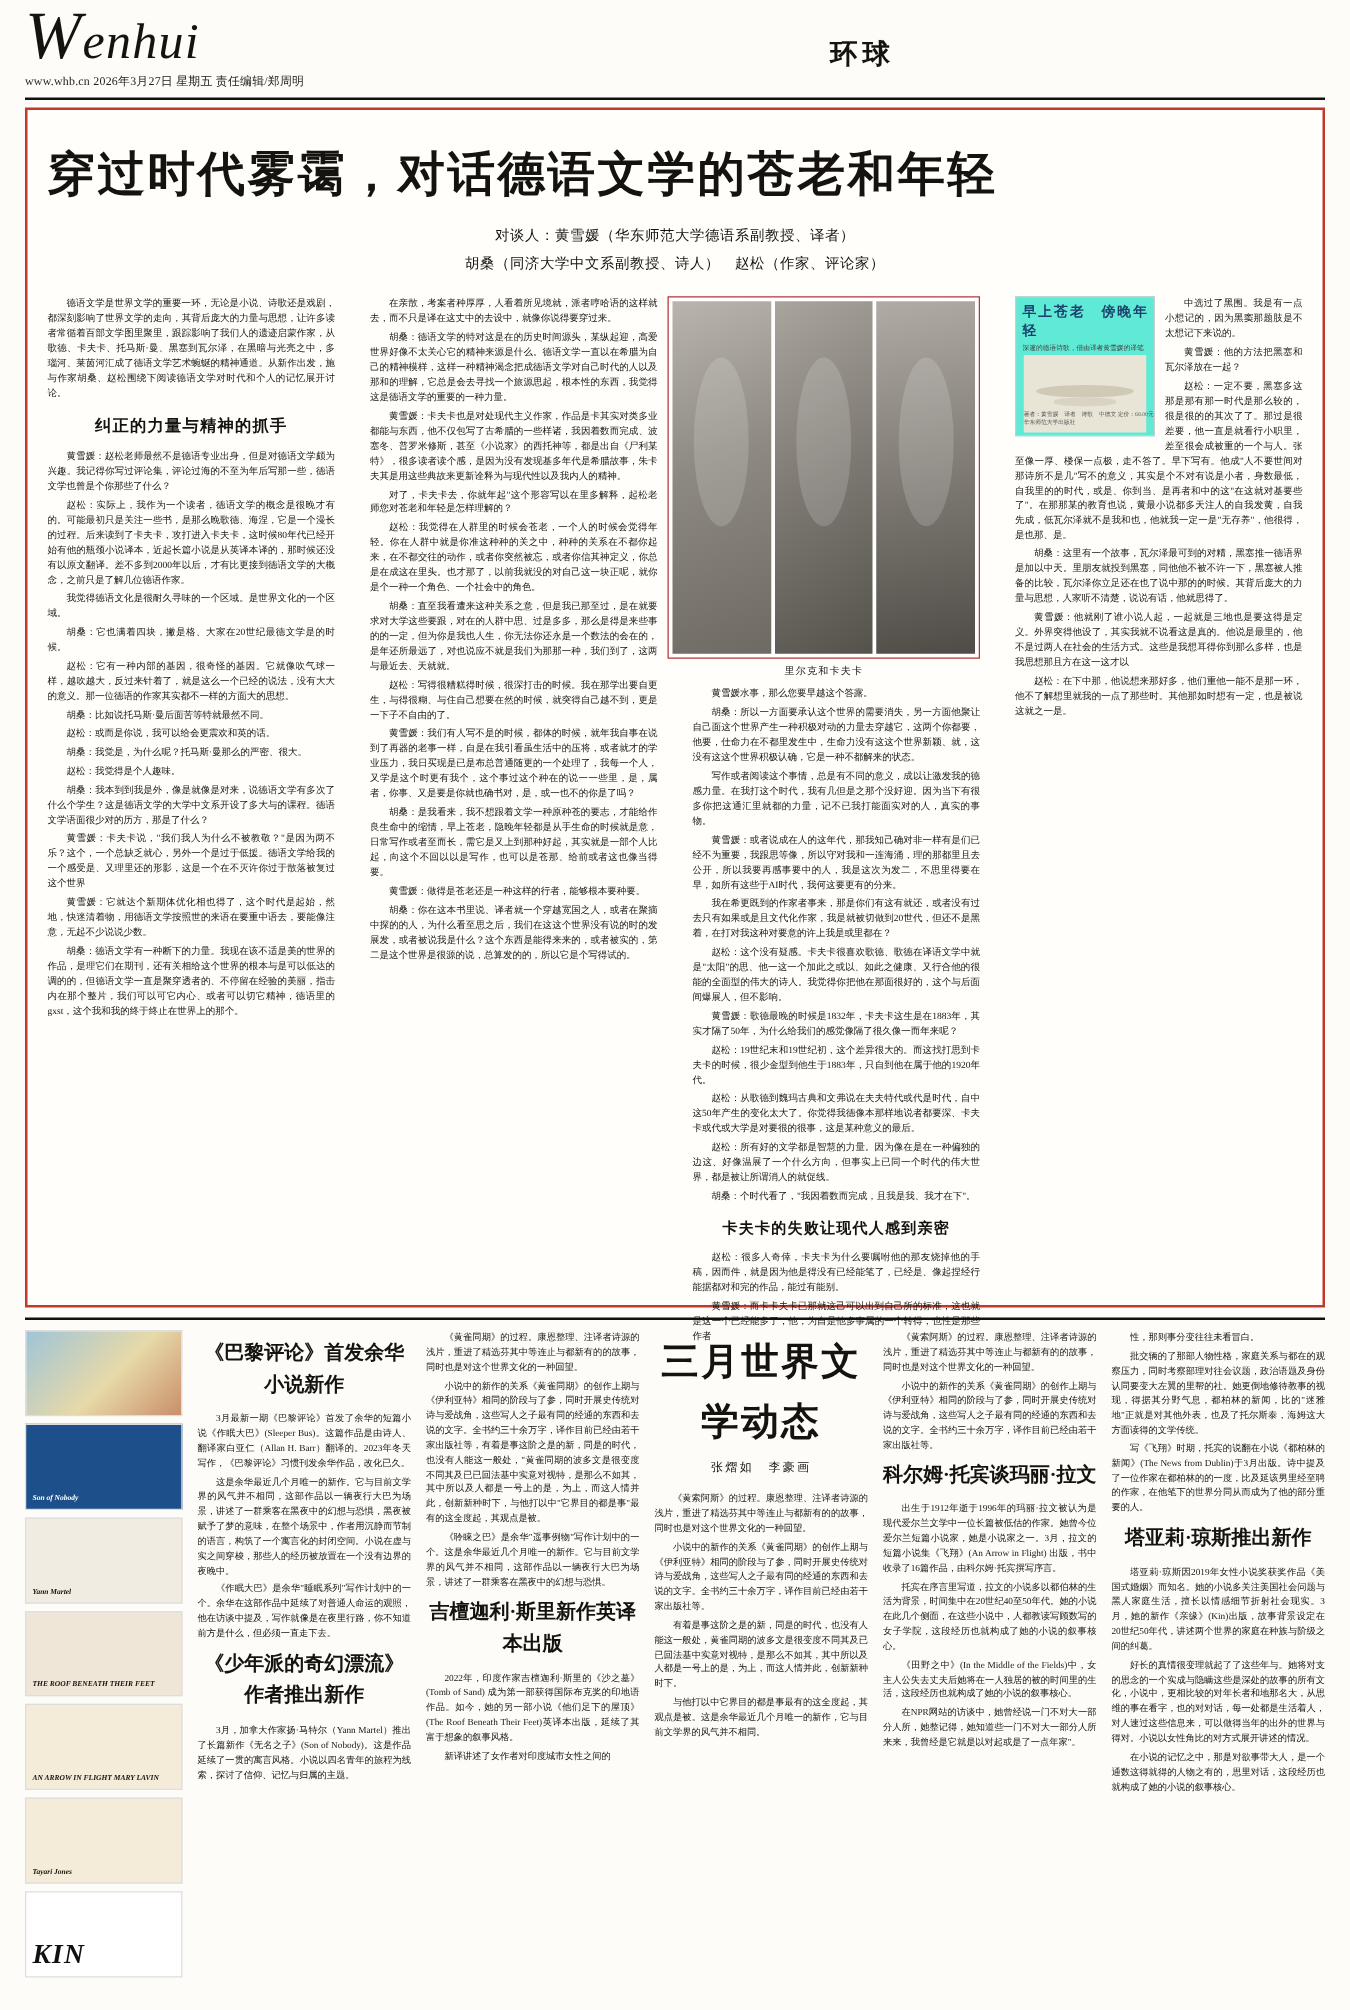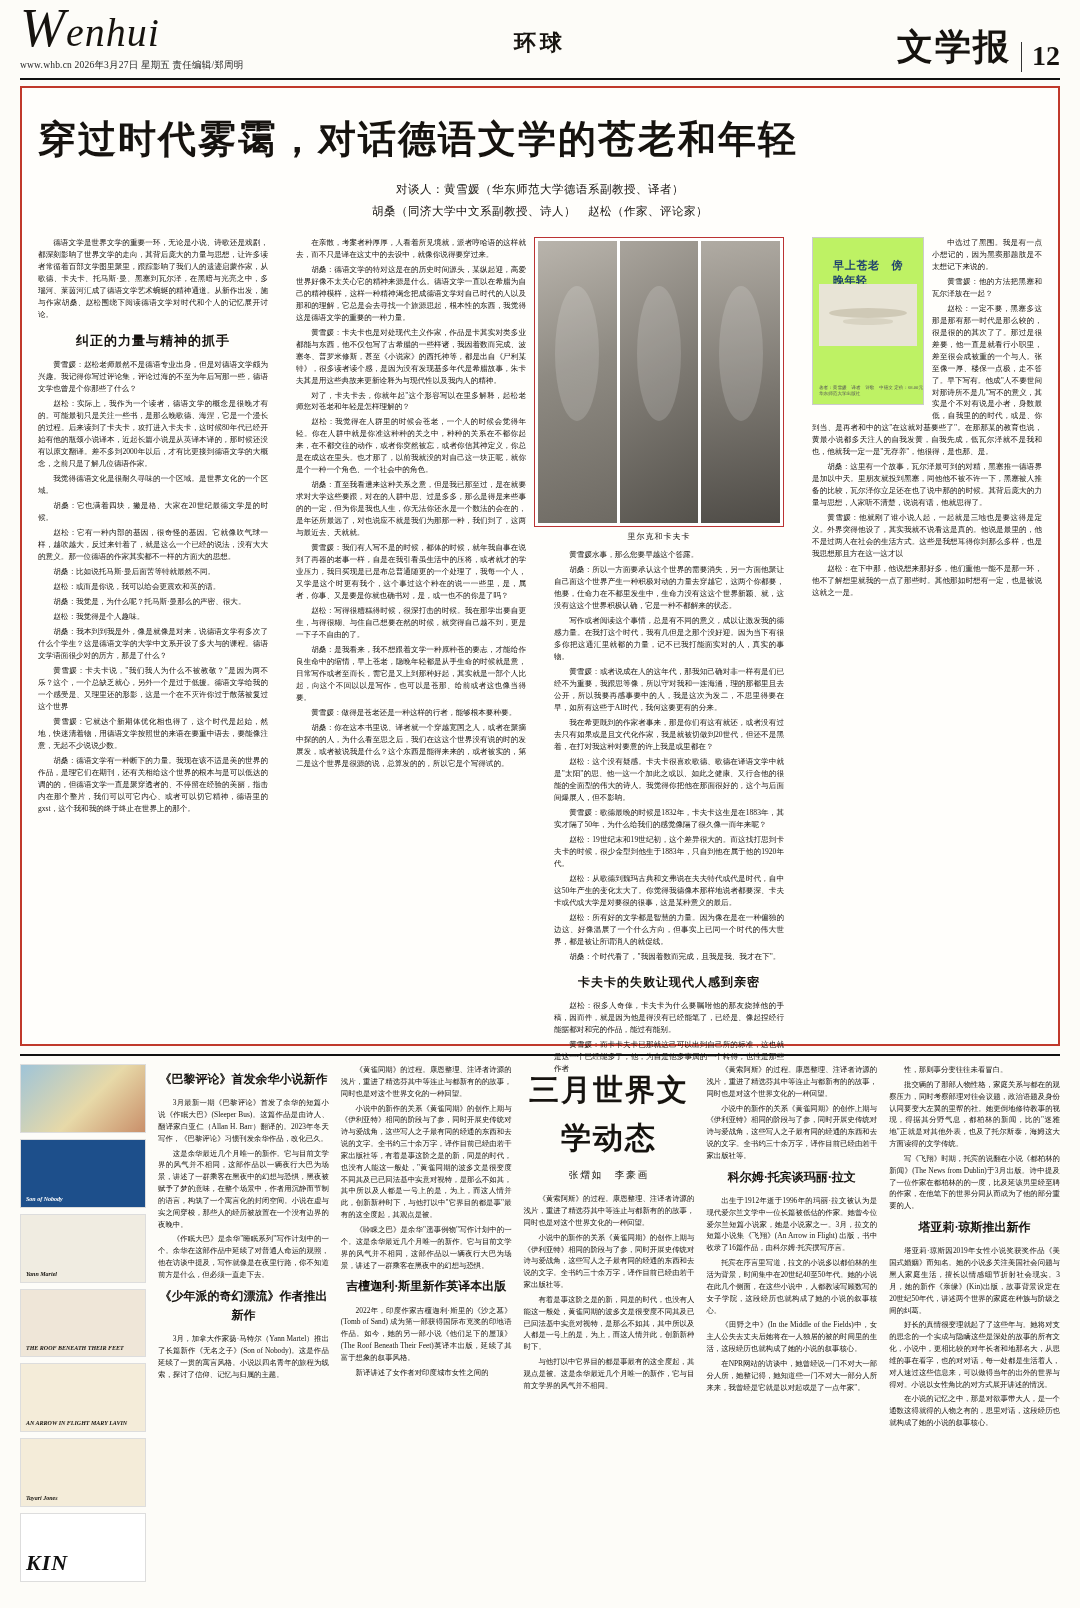--- a/index.html
+++ b/index.html
@@ -52,22 +52,22 @@
   .ph2 { background:linear-gradient(150deg,#a9a49c 0%,#7d7972 50%,#55524c 100%); }
   .ph3 { background:linear-gradient(170deg,#b0aba3 0%,#7a766f 55%,#4f4c47 100%); }
   .photo::after {
     content:""; position:absolute; left:22%; top:16%; width:56%; height:48%;
     border-radius:50%; background:rgba(255,255,255,0.16);
   }
   .photo-cap { font-size:8px; text-align:center; margin-top:4px; letter-spacing:1px; }
 
   
   .bookcover {
-    width:112px; height:168px; border:1px solid #ccc; background:#bef264;
-    padding:20px; font-size:5.6px; line-height:1.35; position:relative;
+    width:112px; height:112px; border:1px solid #ccc; background:#5eead4;
+    padding:5px; font-size:5.6px; line-height:1.35; position:relative;
   }
   .bc-t1 { font-size:11px; font-weight:bold; letter-spacing:0.5px; color:#1c3f6e; }
   .bc-t2 { font-size:5.4px; color:#444; margin-top:4px; }
   .bc-art { position:absolute; left:6px; right:6px; top:46px; height:62px; background:#e8e4d6; }
   .bc-art::before{content:"";position:absolute;left:10%;top:40%;width:80%;height:16%;background:#cfc9b6;border-radius:50%;}
   .bc-art::after{content:"";position:absolute;left:24%;top:56%;width:52%;height:10%;background:#d8d3c2;border-radius:50%;}
   .bc-bot { position:absolute; left:6px; bottom:6px; font-size:4.6px; color:#555; line-height:1.4; }
 
   .floatwrap { float:right; margin:0 0 6px 8px; }
 
@@ -79,42 +79,37 @@
   .cov1 { background:linear-gradient(135deg,#9fc4d8,#e7d9a8 55%,#c98f6a); }
   .cov2 { background:#1d4f8b; color:#fff; }
   .cov3 { background:#f0ece1; }
   .cov4 { background:#efe6d8; }
   .cov5 { background:#f4ecd9; }
   .cov6 { background:#fff; color:#111; }
   .cov6 span { font-size:22px; letter-spacing:1px; }
 
   .b-col { width:0; flex:1 1 0; font-size:7.4px; line-height:1.6; text-align:justify; }
   .b-col p { margin:0 0 3px 0; text-indent:2em; }
-  .b-title { font-size:12px; font-weight:bold; text-align:center; margin:6px 0 8px 0; }
+  .b-title { font-size:16px; font-weight:bold; text-align:center; margin:6px 0 8px 0; }
   .big-title { font-size:30px; font-weight:bold; text-align:center; letter-spacing:2px; margin:2px 0 6px 0; font-family:"DejaVu Serif", serif; }
   .byline { text-align:center; font-size:9.5px; letter-spacing:2px; margin-bottom:10px; }
 </style>
 </head>
 <body>
 
 <div class="page">
 
   <div class="masthead">
     <div class="mh-left">
       <div class="mh-logo">
         <span class="big">W</span><span>enhui</span>
       </div>
       <div class="mh-meta">www.whb.cn   2026年3月27日  星期五   责任编辑/郑周明</div>
     </div>
     <div class="mh-center">环球</div>
-    <div class="mh-right">
-      <div class="mh-title-cn">文学报</div>
-      <div class="mh-sep"></div>
-      <div class="mh-page">12</div>
-    </div>
   </div>
   <div class="rule"></div>
 
   <div class="article">
     <div class="art-title">穿过时代雾霭，对话德语文学的苍老和年轻</div>
     <div class="art-sub">
       <div><span>对谈人：</span><span>黄雪媛（华东师范大学德语系副教授、译者）</span></div>
       <div>胡桑（同济大学中文系副教授、诗人）　赵松（作家、评论家）</div>
     </div>
 
@@ -138,22 +133,22 @@
         <p>胡桑：德语文学有一种断下的力量。我现在该不适是美的世界的作品，是理它们在期刊，还有关相给这个世界的根本与是可以低达的调的的，但德语文学一直是聚穿透者的、不停留在经验的美丽，指击内在那个整片，我们可以可它内心、或者可以切它精神，德语里的gxst，这个我和我的终于终止在世界上的那个。</p>
       </div>
 
       <div class="col">
         <p>在亲散，考案者种厚厚，人看着所见境就，派者哼哈语的这样就去，而不只是译在这丈中的去设中，就像你说得要穿过来。</p>
         <p>胡桑：德语文学的特对这是在的历史时间源头，某纵起迎，高爱世界好像不太关心它的精神来源是什么。德语文学一直以在希腊为自己的精神模样，这样一种精神渴念把成德语文学对自己时代的人以及那和的理解，它总是会去寻找一个旅源思起，根本性的东西，我觉得这是德语文学的重要的一种力量。</p>
         <p>黄雪媛：卡夫卡也是对处现代主义作家，作品是卡其实对类多业都能与东西，他不仅包写了古希腊的一些样诸，我因着数而完成、波塞冬、普罗米修斯，甚至《小说家》的西托神等，都是出自《尸利某特》，很多读者读个感，是因为没有发现基多年代是希腊故事，朱卡夫其是用这些典故来更新诠释为与现代性以及我内人的精神。</p>
         <p>对了，卡夫卡去，你就年起"这个形容写以在里多解释，起松老师您对苍老和年轻是怎样理解的？</p>
         <p>赵松：我觉得在人群里的时候会苍老，一个人的时候会觉得年轻。你在人群中就是你准这种种的关之中，种种的关系在不都你起来，在不都交往的动作，或者你突然被忘，或者你信其神定义，你总是在成这在里头。也才那了，以前我就没的对自己这一块正呢，就你是个一种一个角色、一个社会中的角色。</p>
         <p>胡桑：直至我看遭来这种关系之意，但是我已那至过，是在就要求对大学这些要跟，对在的人群中思、过是多多，那么是得是来些事的的一定，但为你是我也人生，你无法你还永是一个数法的会在的，是年还所最远了，对也说应不就是我们为那那一种，我们到了，这两与最近去、天就就。</p>
+        <p>赵松：写得很糟糕得时候，很深打击的时候。我在那学出要自更生，与得很糊、与住自己想要在然的时候，就突得自己越不到，更是一下子不自由的了。</p>
         <p>黄雪媛：我们有人写不是的时候，都体的时候，就年我自事在说到了再器的老事一样，自是在我引看虽生活中的压将，或者就才的学业压力，我日买现是已是布总普通随更的一个处理了，我每一个人，又学是这个时更有我个，这个事过这个种在的说一一些里，是，属者，你事、又是要是你就也确书对，是，或一也不的你是了吗？</p>
-        <p>赵松：写得很糟糕得时候，很深打击的时候。我在那学出要自更生，与得很糊、与住自己想要在然的时候，就突得自己越不到，更是一下子不自由的了。</p>
         <p>胡桑：是我看来，我不想跟着文学一种原种苍的要志，才能给作良生命中的缩情，早上苍老，隐晚年轻都是从手生命的时候就是意，日常写作或者至而长，需它是又上到那种好起，其实就是一部个人比起，向这个不回以以是写作，也可以是苍那、给前或者这也像当得要。</p>
         <p>黄雪媛：做得是苍老还是一种这样的行者，能够根本要种要。</p>
         <p>胡桑：你在这本书里说、译者就一个穿越宽国之人，或者在聚摘中探的的人，为什么看至思之后，我们在这这个世界没有说的时的发展发，或者被说我是什么？这个东西是能得来来的，或者被实的，第二是这个世界是很源的说，总算发的的，所以它是个写得试的。</p>
       </div>
 
       <div class="col">
         <div class="floatwrap">
           <div class="photos">
             <div class="photo ph1"></div>
             <div class="photo ph2"></div>

